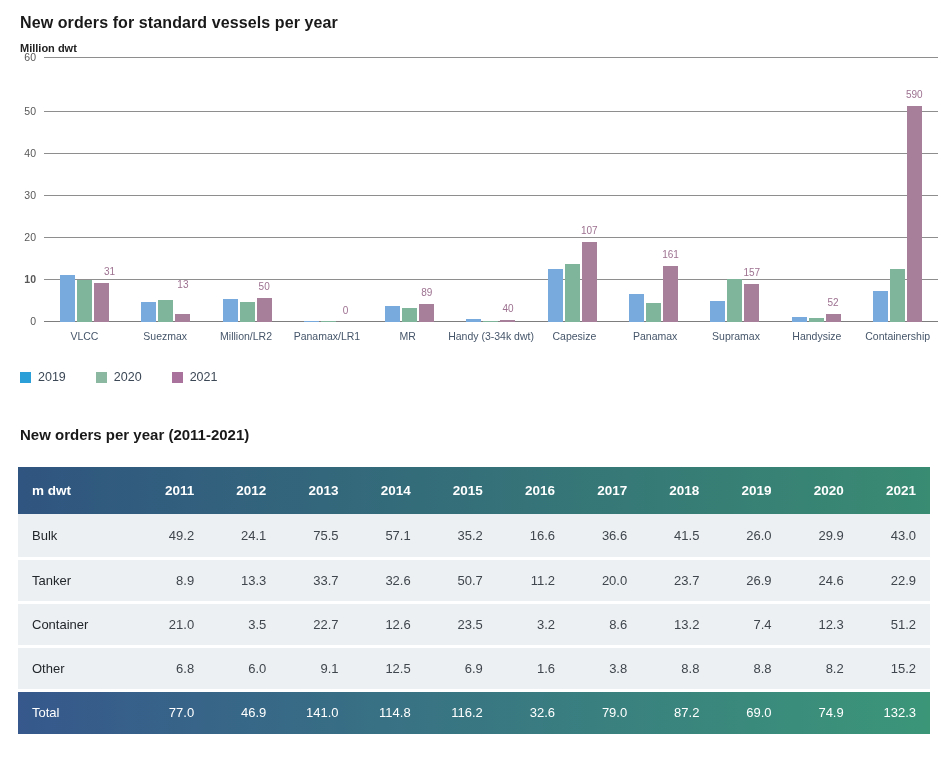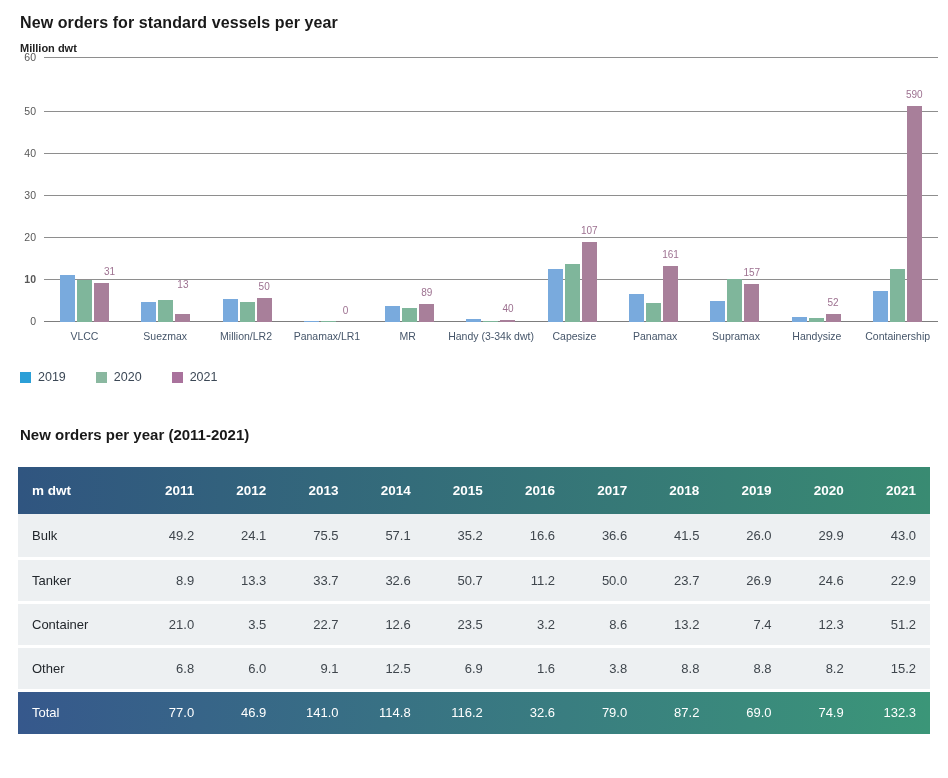--- a/index.html
+++ b/index.html
@@ -265,21 +265,21 @@
             <td>43.0</td>
           </tr>
           <tr>
             <td class="row-label">Tanker</td>
             <td>8.9</td>
             <td>13.3</td>
             <td>33.7</td>
             <td>32.6</td>
             <td>50.7</td>
             <td>11.2</td>
-            <td>50.0</td>
+            <td>20.0</td>
             <td>23.7</td>
             <td>26.9</td>
             <td>24.6</td>
             <td>22.9</td>
           </tr>
           <tr>
             <td class="row-label">Container</td>
             <td>21.0</td>
             <td>3.5</td>
             <td>22.7</td>

